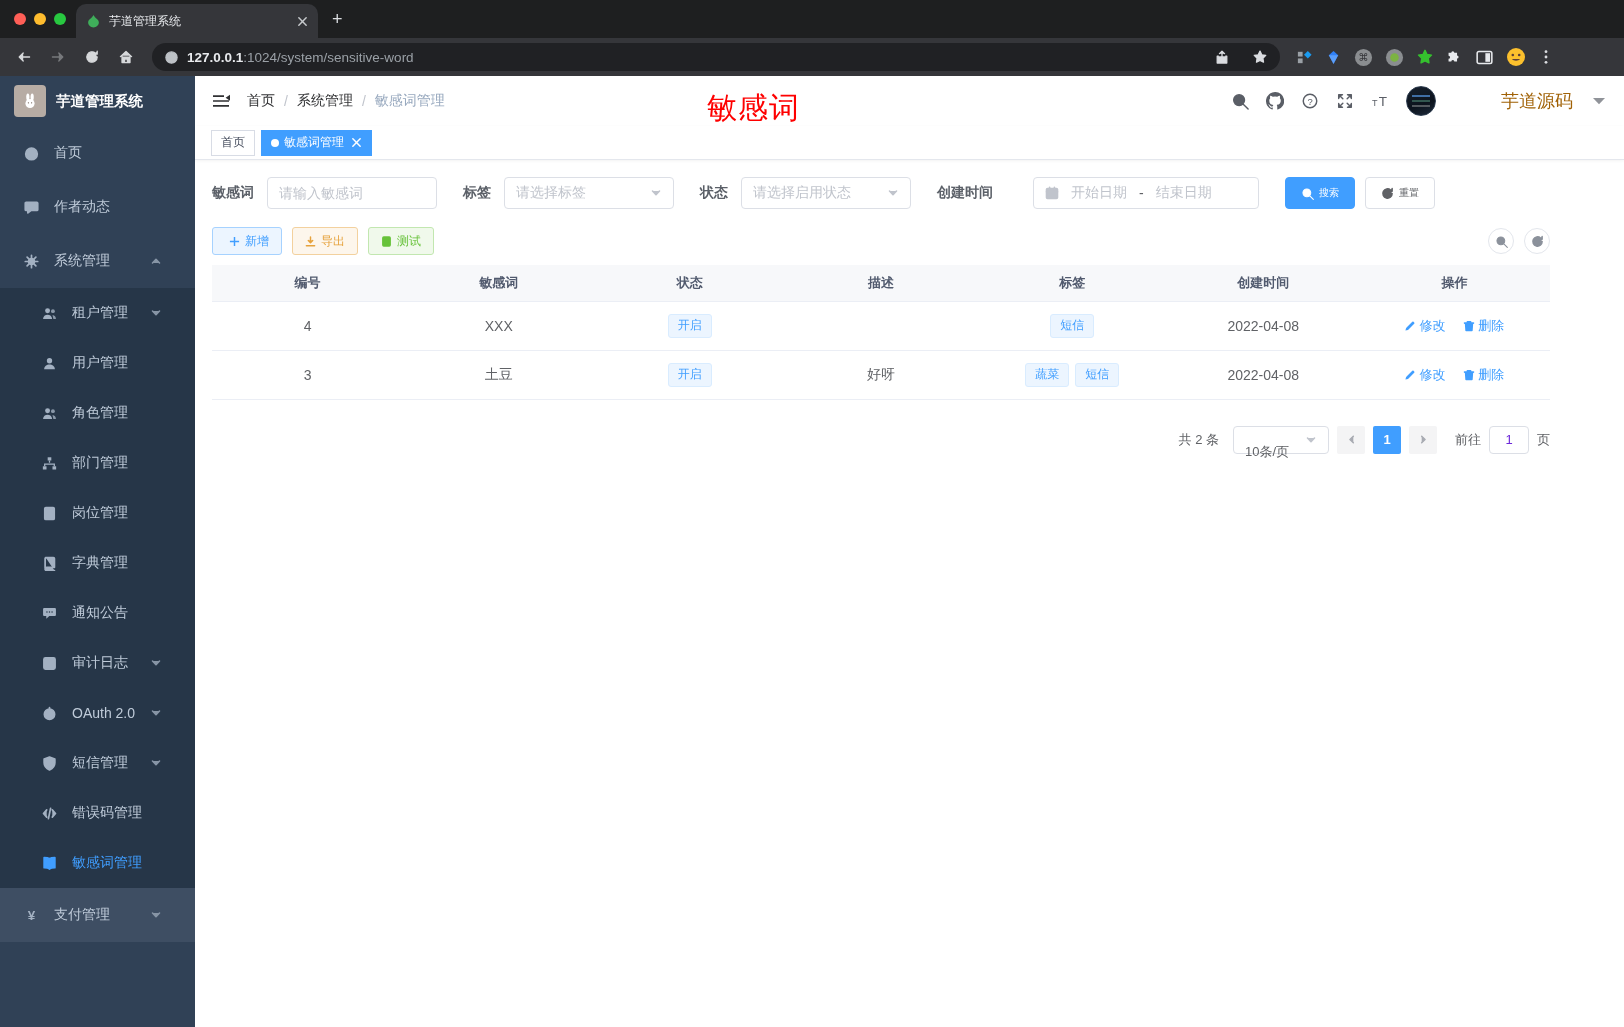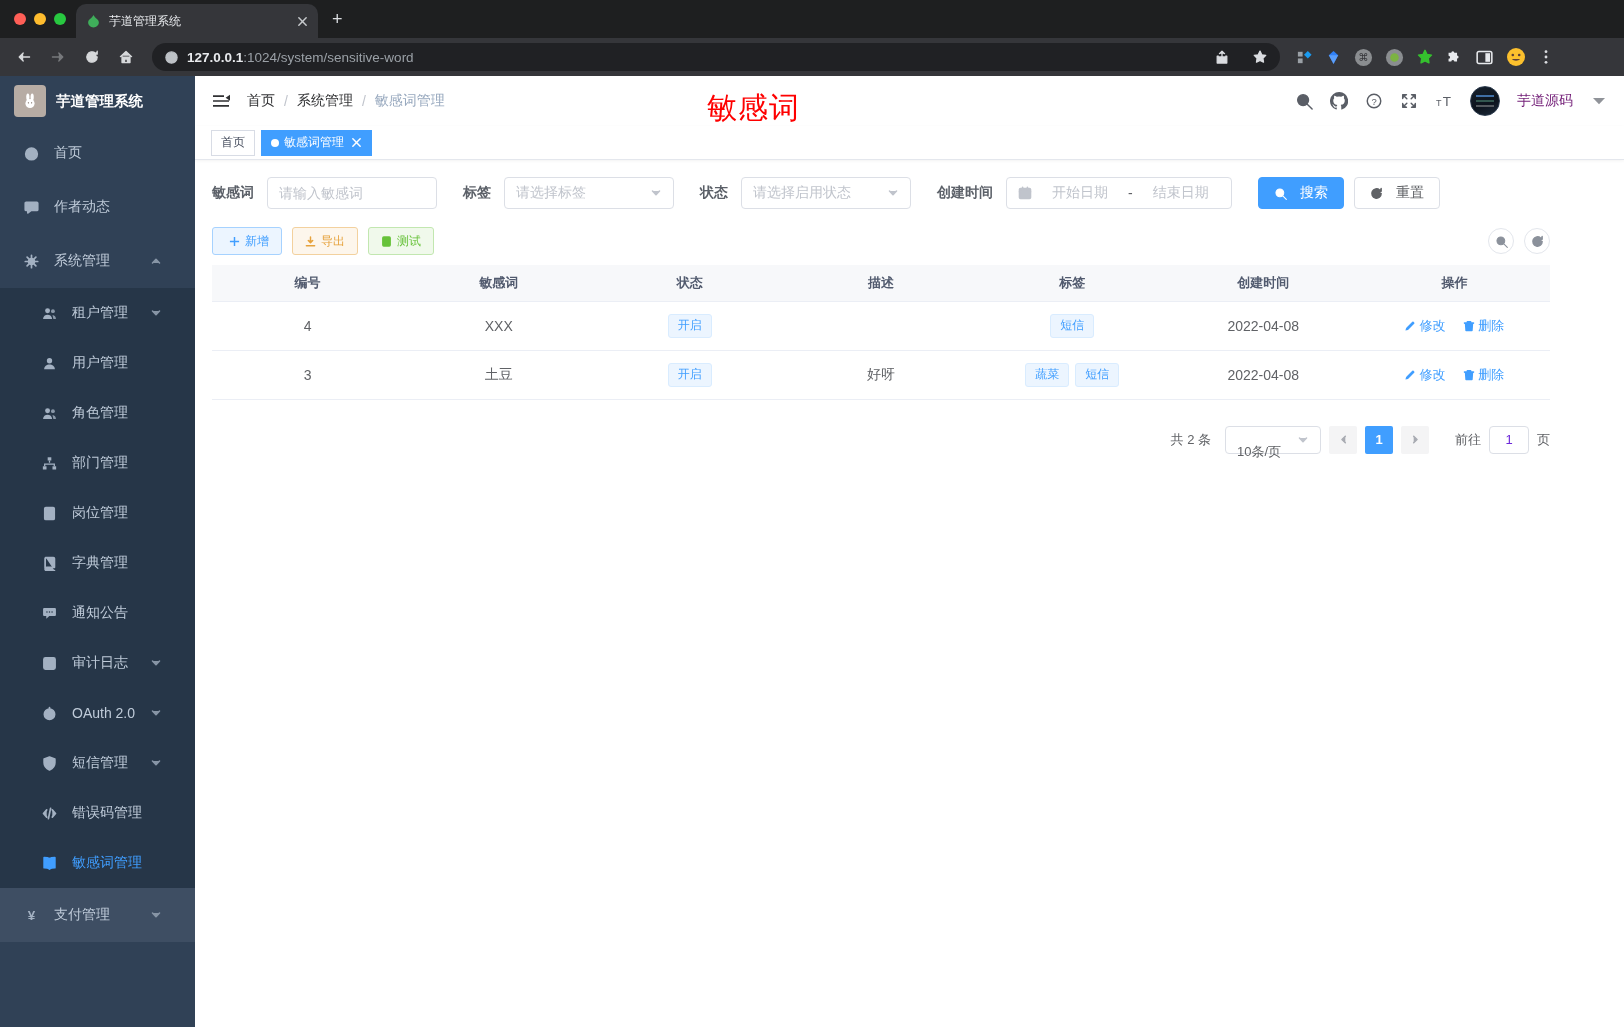--- a/index.html
+++ b/index.html
@@ -55,21 +55,21 @@
   .crumb { color:#303133; }
   .crumb.last { color:#97a8be; }
   .crumb-sep { color:#c0c4cc; }
   .nav-right { margin-left:auto; display:flex; align-items:center; gap:17px; color:#5a5e66; }
   .nav-right .ic { font-size:18px; }
   .avatar { width:30px; height:30px; border-radius:50%; background:
             linear-gradient(160deg,#17212e 0%,#0c131d 60%,#1d2a3a 100%); border:1px solid #2c3b4e;
             position:relative; overflow:hidden; }
   .avatar::after{ content:""; position:absolute; left:5px; top:8px; width:18px; height:2px; background:#3f6ea5;
             box-shadow:0 5px 0 #32564f, 0 10px 0 #53585e; }
-  .uname { font-size:14px; color:#701a75; }
+  .uname { font-size:18px; color:#a16207;margin-left:48px; }
   .caret { color:#909399; font-size:11px; }
 
   .tagsbar { height:34px; display:flex; align-items:center; gap:6px; padding:0 16px; background:#fff;
              border-bottom:1px solid #e4e7ed; box-shadow:0 1px 3px rgba(0,0,0,.05); }
   .tag-view { height:26px; display:inline-flex; align-items:center; gap:5px; padding:0 9px; font-size:12px;
               border:1px solid #d8dce5; background:#fff; color:#495060; cursor:pointer; }
   .tag-view.active { background:#409eff; border-color:#409eff; color:#fff; }
   .tag-view .dot { width:8px; height:8px; border-radius:50%; background:#fff; }
   .tag-view .tclose { font-size:11px; margin-left:2px; }
 
@@ -78,25 +78,25 @@
   .filters { display:flex; align-items:center; }
   .f-label { font-size:14px; color:#5b6068; font-weight:700; margin-right:13px; white-space:nowrap; }
   .f-item { display:flex; align-items:center; margin-right:26px; }
   .box { height:32px; border:1px solid #dcdfe6; border-radius:4px; background:#fff; display:flex; align-items:center;
          padding:0 11px; font-size:14px; color:#606266; }
   .box input { border:none; outline:none; width:100%; font-size:14px; font-family:inherit; color:#6d28d9; background:transparent; }
   .box input::placeholder { color:#c0c4cc; }
   .box .ph { color:#c0c4cc; flex:1; white-space:nowrap; }
   .box .chev { color:#c0c4cc; font-size:12px; margin-left:6px; }
   .w170 { width:170px; } .w226 { width:226px; }
-  .daterange { gap:20px; }
+  .daterange { gap:12px;margin-left:27px; }
   .daterange .cal { color:#c0c4cc; font-size:14px; }
   .daterange .ph { flex:0 1 auto; }
-  .btn { height:32px; border-radius:4px; display:inline-flex; align-items:center; justify-content:flex-end; gap:13px;
-         font-size:14px; cursor:pointer; border:1px solid #dcdfe6; background:#fff; color:#606266; padding:0 15px; }
+  .btn { height:32px; border-radius:4px; display:inline-flex; align-items:center; justify-content:flex-end; gap:5px;
+         font-size:10px; cursor:pointer; border:1px solid #dcdfe6; background:#fff; color:#606266; padding:0 15px; }
   .btn .ic { font-size:13px; }
   .btn.primary { background:#409eff; border-color:#409eff; color:#fff; }
   .btn.search { margin-right:10px; }
 
   .actions { display:flex; align-items:center; margin-top:18px; }
   .btn-s { height:28px; padding:0 12px; border-radius:3px; font-size:12px; display:inline-flex; align-items:center; gap:5px;
            cursor:pointer; margin-right:10px; border:1px solid transparent; }
   .btn-s .ic { font-size:11px; }
   .btn-blue  { background:#ecf5ff; border-color:#a6d2ff; color:#409eff;padding-left:16px; }
   .btn-yellow{ background:#fdf6ec; border-color:#f3d19e; color:#e6a23c; }
@@ -704,21 +704,21 @@
             <svg viewBox="0 0 12 12" width="1em" height="1em" fill="currentColor" stroke="currentColor" stroke-width="1.6" stroke-linecap="round" stroke-linejoin="round">
               <path d="M8 2.5L4.3 6 8 9.5"></path>
             </svg>
           </span>
         <span class="pnum">1</span>
         <span class="pbtn ic">
             <svg viewBox="0 0 12 12" width="1em" height="1em" fill="currentColor" stroke="currentColor" stroke-width="1.6" stroke-linecap="round" stroke-linejoin="round">
               <path d="M4 2.5L7.7 6 4 9.5"></path>
             </svg>
           </span>
-        <span style="margin-left:18px;">前往</span>
+        <span style="margin-left:10px;">前往</span>
         <label class="box goto-box">
             <input value="1" style="">
           </label>
         <span>页</span>
       </div>
 
     </div>
   </div>
 </div>
 

